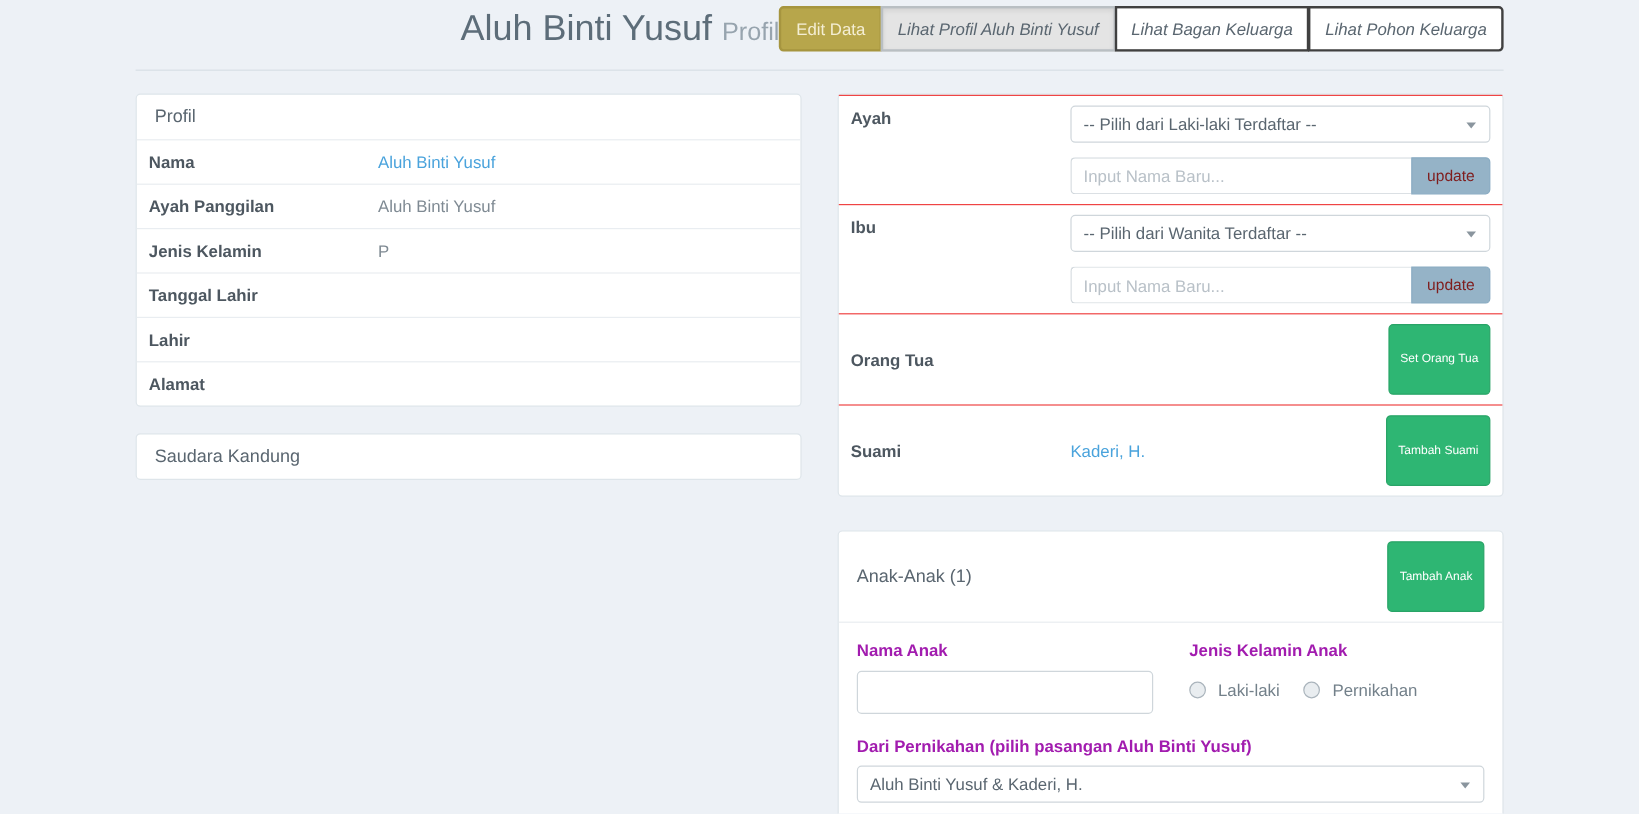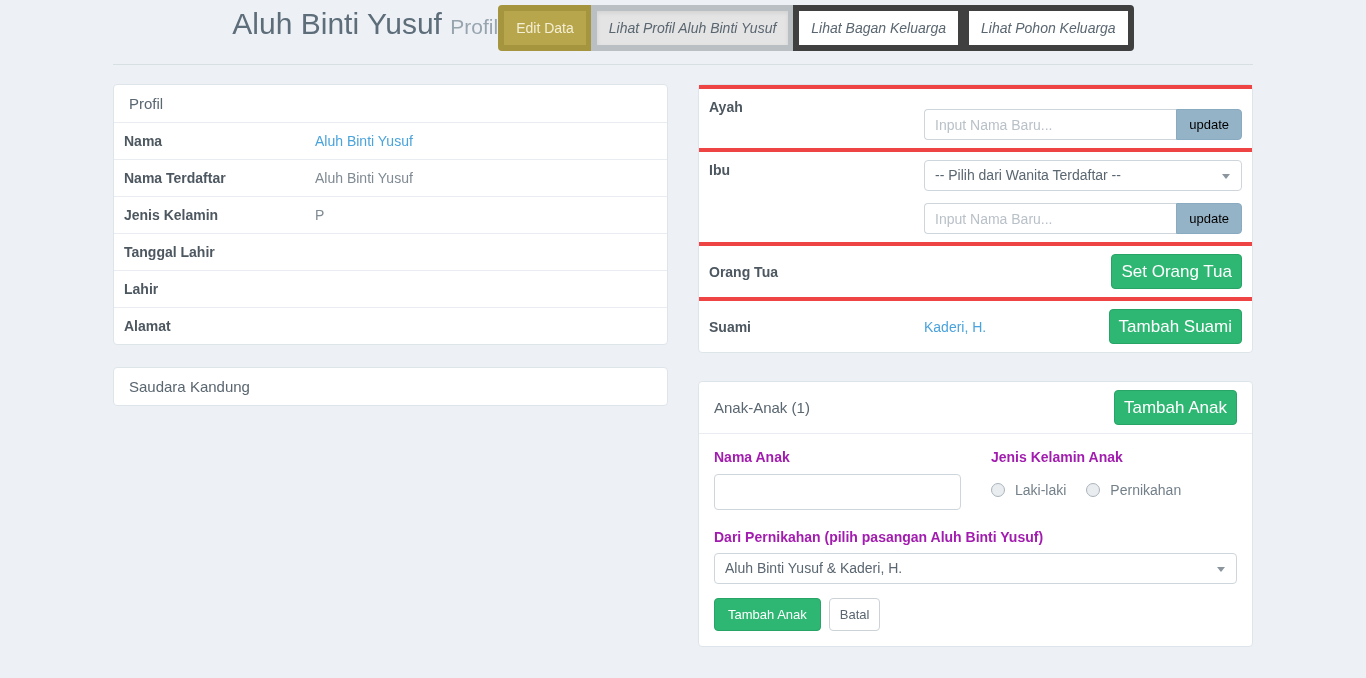--- a/index.html
+++ b/index.html
@@ -6,27 +6,27 @@
   html, body { width: 1366px; height: 678px; overflow: hidden; }
   body {
     background: #edf1f6;
     font-family: "Liberation Sans", sans-serif;
     font-size: 14px;
     color: #5a6670;
   }
   .container { width: 1140px; margin: 0 auto; }
 
   
-  .page-header { display: flex; justify-content: center; align-items: flex-start; padding-top: 5px; }
+  .page-header { display: flex; justify-content: flex-end; align-items: flex-start; padding-top: 5px; }
   .page-title { font-size: 30px; font-weight: 400; color: #5d6d79; line-height: 37px; }
   .page-title small { font-size: 21px; color: #97a4ae; font-weight: 400; }
   .btn-group { display: flex; }
   .btn {
     font-size: 14px; line-height: 20px; padding: 7px 12px;
-    background: #fff; border: 6px solid #404040; color: #5a6670;
+    background: #fff; border: 2px solid #404040; color: #5a6670;
     cursor: pointer; white-space: nowrap; font-family: "Liberation Sans", sans-serif;
   }
   .btn-group .btn + .btn { margin-left: -1px; font-style: italic; }
   .btn-group .btn:first-child { border-radius: 4px 0 0 4px; }
   .btn-group .btn:last-child { border-radius: 0 4px 4px 0; }
   .btn-gold { background: #b7a64b; border-color: #a6953f; color: #f4eed4; }
   .btn-active { background: #e4e4e4; border-color: #b9bfc3; box-shadow: inset 0 2px 4px rgba(0,0,0,.08); }
   .header-rule { border: 0; border-top: 1px solid #d7dfe5; margin-top: 13px; }
 
   
@@ -38,21 +38,21 @@
   .panel-heading.flex { display: flex; justify-content: space-between; align-items: center; padding: 8px 15px; }
 
   
   .ptable { width: 100%; }
   .prow { display: flex; border-top: 1px solid #e9edf1; }
   .prow .plabel { width: 193px; padding: 10px 8px 10px 10px; font-weight: 700; color: #4d5760; }
   .prow .pvalue { flex: 1; padding: 10px 8px; color: #7f8a93; }
   a.link { color: #4aa3dc; text-decoration: none; }
 
   
-  .krow { display: flex; border-top: 4px solid #ef4444; padding: 8px 10px; align-items: flex-start; gap: 32px; }
+  .krow { display: flex; border-top: 1px solid #ef4444; padding: 8px 10px; align-items: flex-start; }
   .krow .klabel { width: 183px; padding: 2px 0 0 0; font-weight: 700; color: #4d5760; }
   .krow .kcontrols { flex: 1; }
   .krow.vcenter { align-items: center; }
   .krow .klabel.plain { padding-top: 0; }
 
   .selectbox {
     position: relative; width: 100%; height: 31px;
     border: 1px solid #cfd6db; border-radius: 4px; background: #fff;
     padding: 5px 26px 5px 10px; color: #5a6670; cursor: pointer;
     line-height: 19px; white-space: nowrap; overflow: hidden;
@@ -64,26 +64,26 @@
   }
   .input-group { display: flex; margin-top: 12px; }
   .input-group input {
     flex: 1; height: 31px; border: 1px solid #cfd6db; border-right: 0;
     border-radius: 4px 0 0 4px; padding: 5px 10px; font-size: 14px;
     font-family: "Liberation Sans", sans-serif; color: #000000; outline: none;
   }
   .input-group input::placeholder { color: #b9c1c8; }
   .btn-update {
     height: 31px; padding: 5px 12px; font-size: 13px;
-    background: #95b3c7; border: 1px solid #89abc2; color: #000000;
+    background: #95b3c7; border: 1px solid #89abc2; color: #7f1d1d;
     border-radius: 0 4px 4px 0; cursor: pointer; font-family: "Liberation Sans", sans-serif;
   }
   .btn-green {
     background: #2eb673; border: 1px solid #29a467; color: #fff;
-    font-size: 17px; padding: 8px 9px; border-radius: 4px; cursor: pointer;
+    font-size: 10px; padding: 20px 9px; border-radius: 4px; cursor: pointer;
     font-family: "Liberation Sans", sans-serif; line-height: 17px; white-space: nowrap;
   }
   .spacer { flex: 1; }
 
   
   .child-row { border-top: 1px solid #e9edf1; padding: 11px 15px; }
   .child-row .gender { color: #7f8a93; }
   .anak-form { border-top: 1px solid #e9edf1; padding: 15px; }
   .form-cols { display: flex; gap: 30px; }
   .form-col-left { width: 247px; }
@@ -135,21 +135,21 @@
 
     <div class="col">
       <div class="panel">
         <div class="panel-heading">Profil</div>
         <div class="ptable">
           <div class="prow">
             <div class="plabel">Nama</div>
             <div class="pvalue"><a href="#" class="link">Aluh Binti Yusuf</a></div>
           </div>
           <div class="prow">
-            <div class="plabel">Nama Terdaftar</div>
+            <div class="plabel">Ayah Panggilan</div>
             <div class="pvalue">Aluh Binti Yusuf</div>
           </div>
           <div class="prow">
             <div class="plabel">Jenis Kelamin</div>
             <div class="pvalue">P</div>
           </div>
           <div class="prow">
             <div class="plabel">Tanggal Lahir</div>
             <div class="pvalue"></div>
           </div>
@@ -169,20 +169,23 @@
       </div>
     </div>
 
     <div class="col">
 
       <div class="panel">
 
         <div class="krow">
           <div class="klabel">Ayah</div>
           <div class="kcontrols">
+            <div class="selectbox">
+              <span>-- Pilih dari Laki-laki Terdaftar --</span>
+            </div>
             <div class="input-group">
               <input type="text" placeholder="Input Nama Baru..." style="">
               <button class="btn-update">update</button>
             </div>
           </div>
         </div>
 
         <div class="krow">
           <div class="klabel">Ibu</div>
           <div class="kcontrols">

